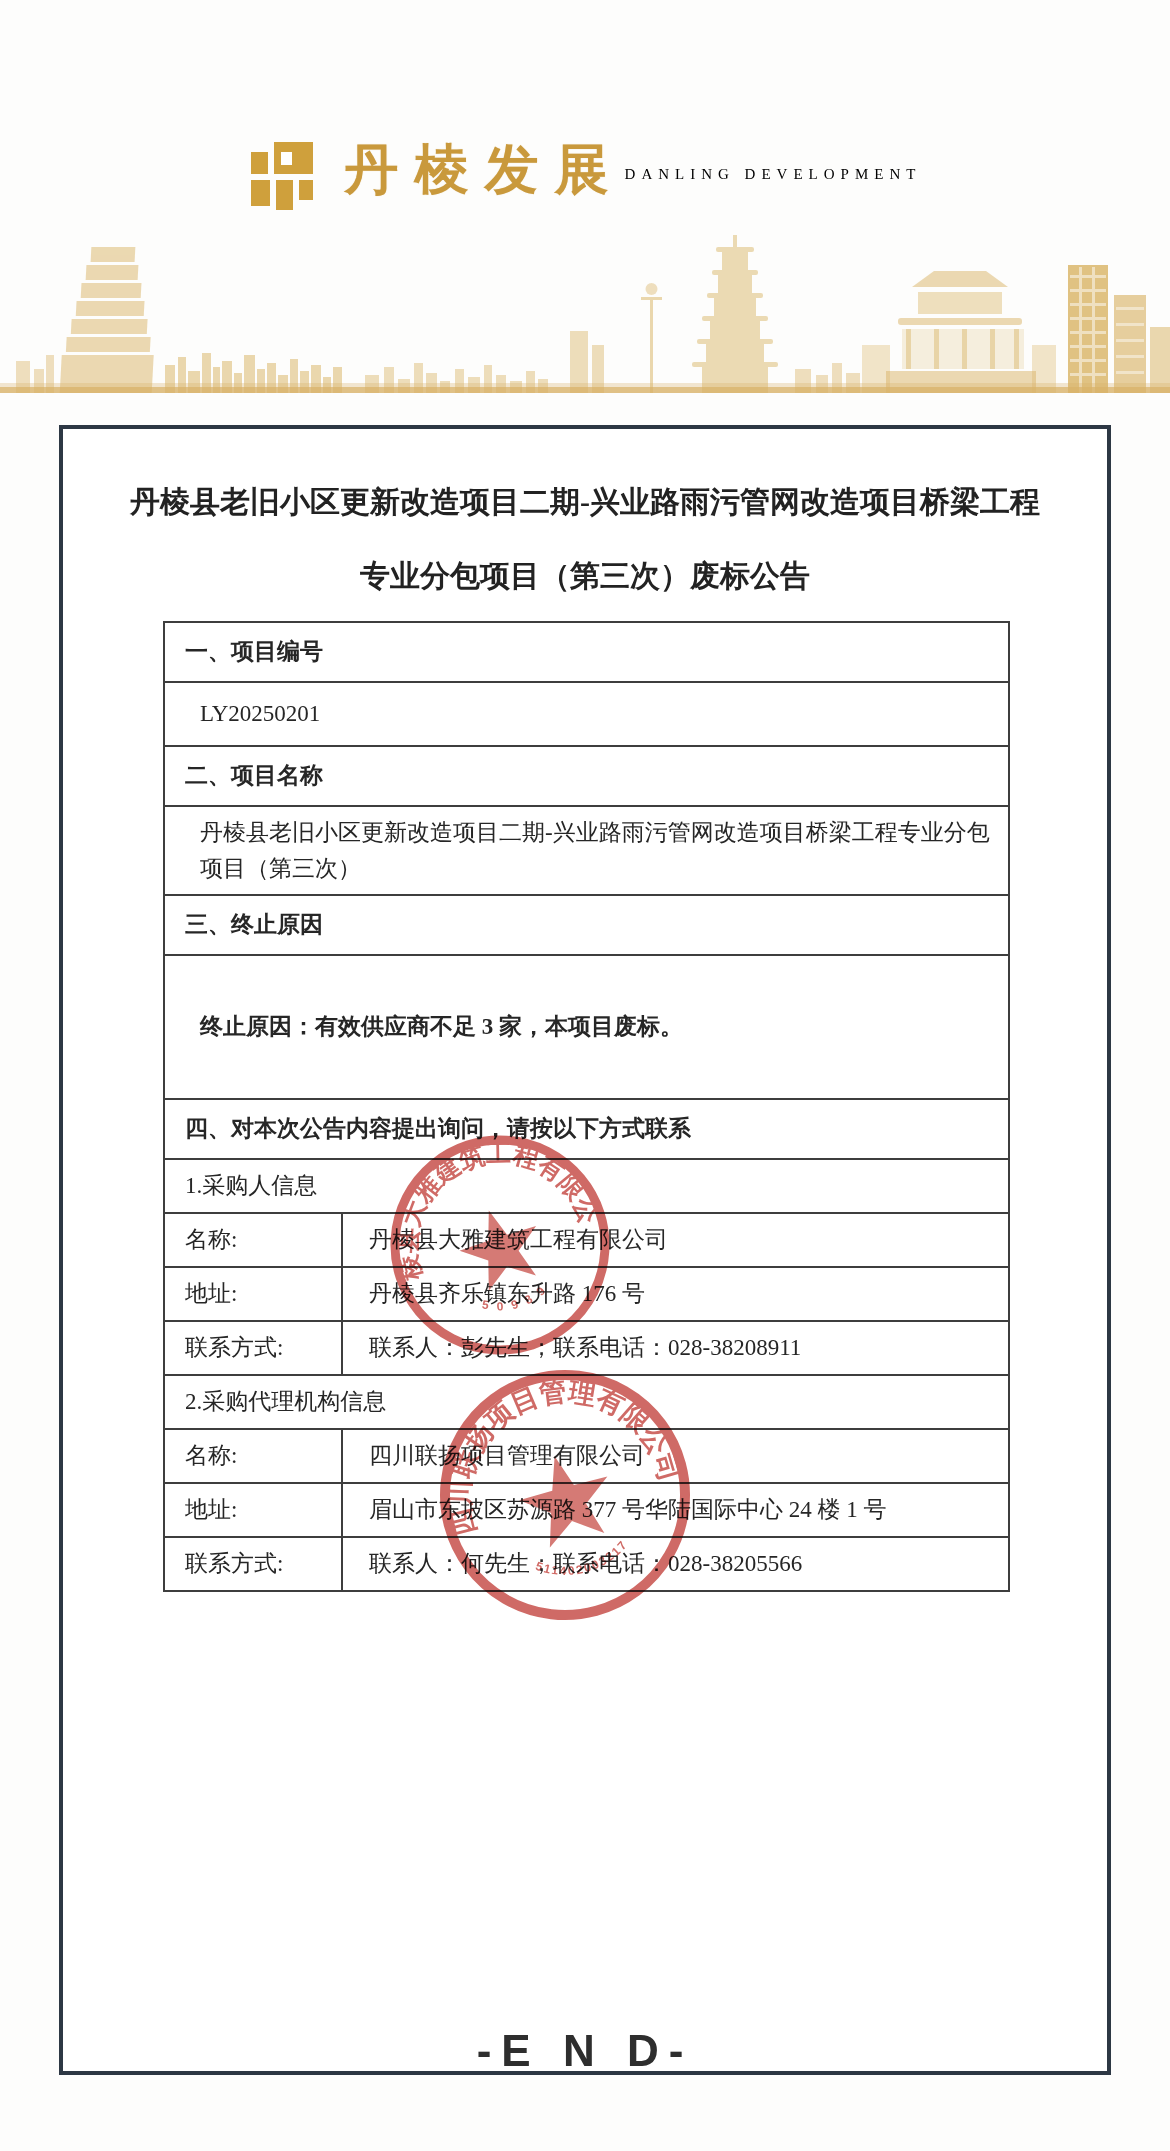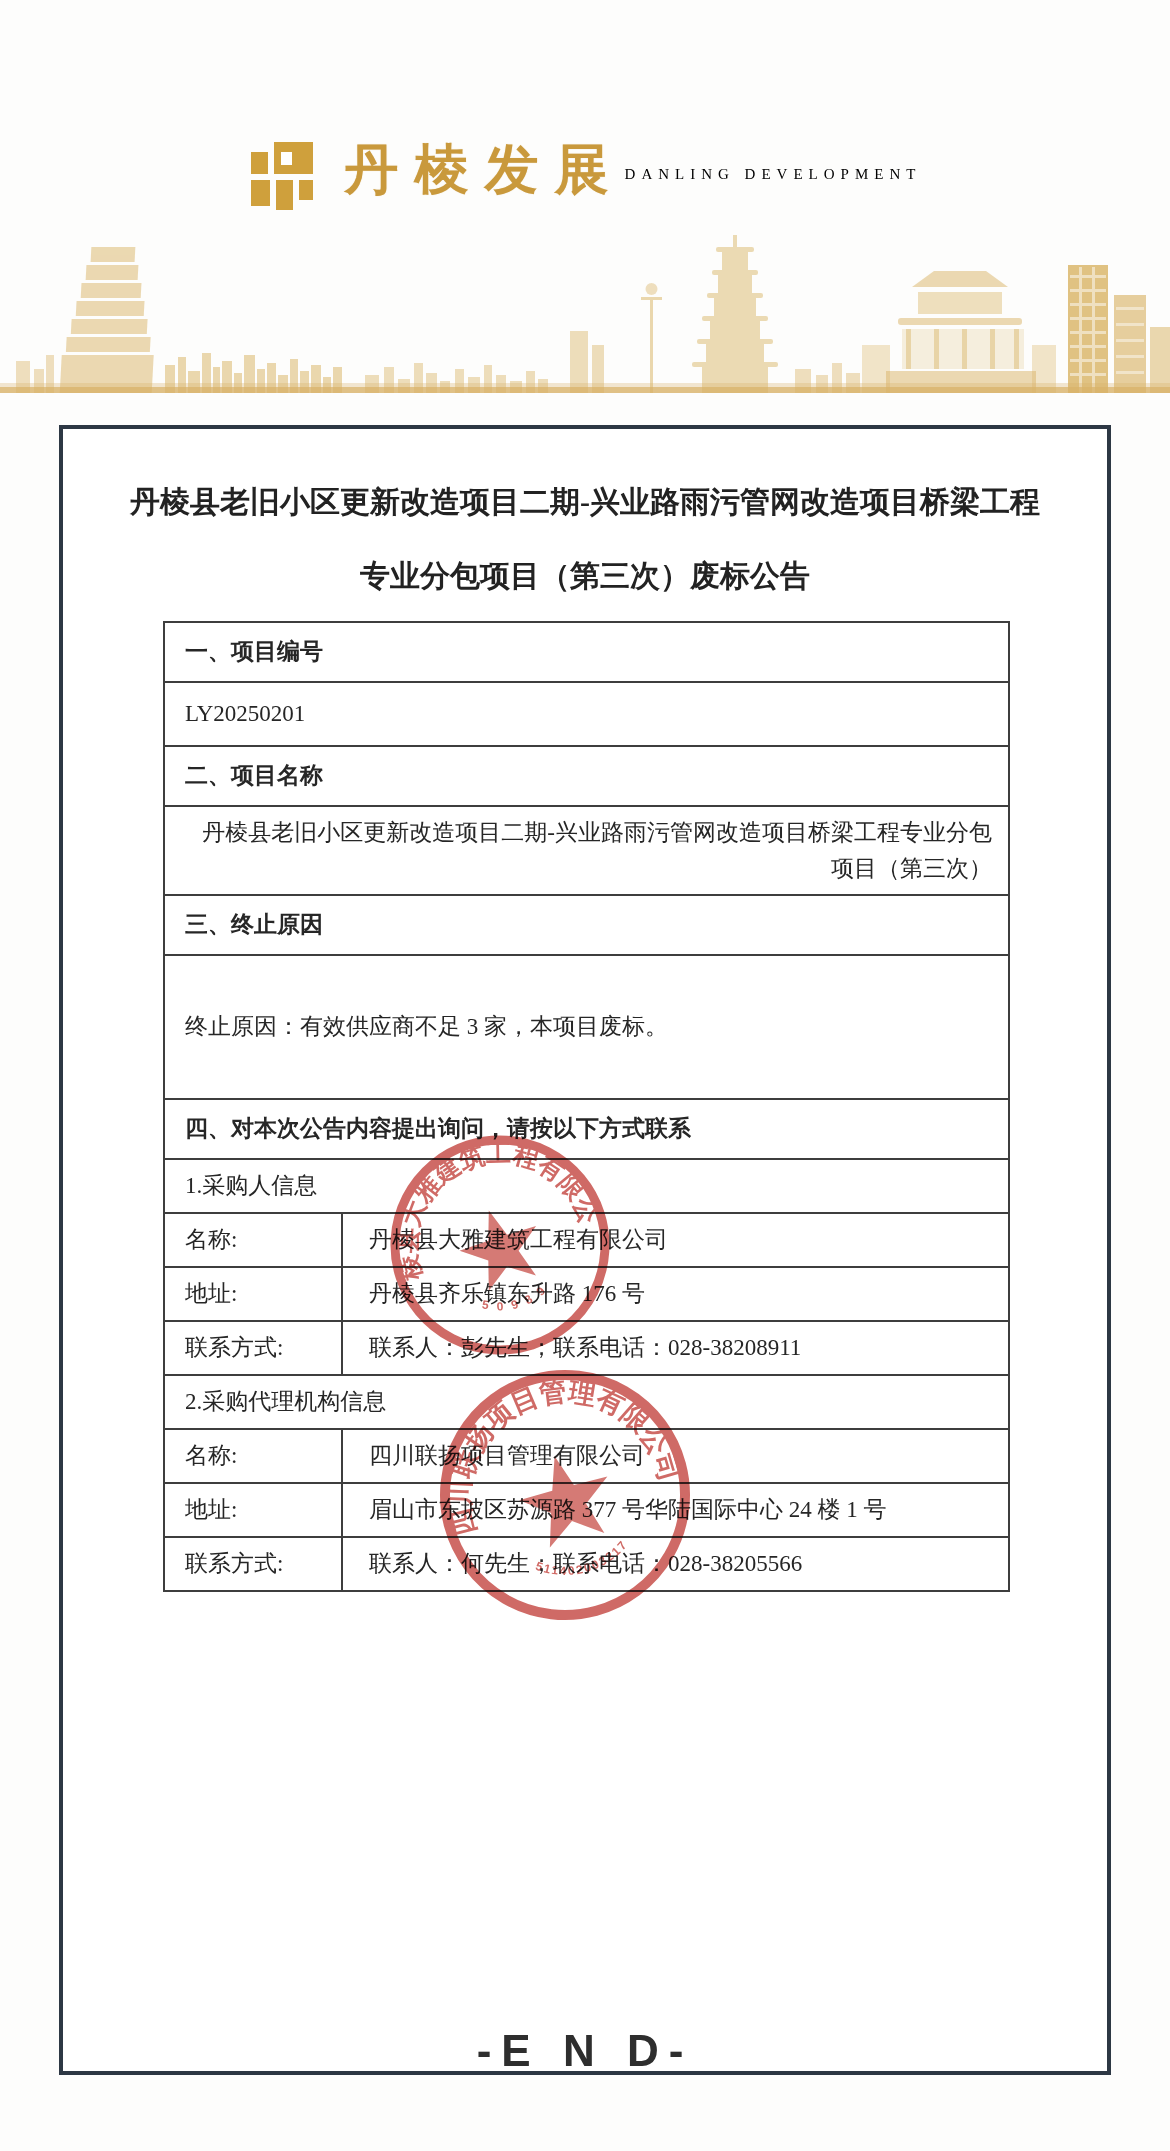--- a/index.html
+++ b/index.html
@@ -21,25 +21,25 @@
   
   .doc{position:absolute;top:425px;left:59px;width:1052px;height:1650px;
        border:4px solid #2d3844;background:#ffffff;box-sizing:border-box;}
   .doc-title{margin-top:54px;text-align:center;font-weight:bold;font-size:30px;
              line-height:1.25;color:#222;}
   .doc-title.second{margin-top:36px;}
 
   
   .table{position:absolute;left:100px;right:97px;top:192px;
          border:2px solid #3e3e3e;background:#fff;}
-  .trow{display:flex;border-bottom:2px solid #3e3e3e;text-align:right;}
+  .trow{display:flex;border-bottom:2px solid #3e3e3e;}
   .trow:last-child{border-bottom:none;}
   .trow.section{min-height:58px;}
-  .trow.full{min-height:62px;}
-  .trow.full.tall{min-height:142px;}
+  .trow.full{min-height:62px;padding-left:15px;}
+  .trow.full.tall{min-height:142px;font-weight:bold;}
   .trow.sub{min-height:50px;}
   .trow.pair{min-height:52px;}
   .cell{display:flex;align-items:center;font-size:23px;line-height:1.55;
         padding:8px 16px 8px 20px;color:#262626;}
   .cell.span{flex:1;}
   .trow.section .cell{font-weight:bold;}
   .cell.label{width:178px;flex:0 0 178px;border-right:2px solid #3e3e3e;box-sizing:border-box;}
   .cell.value{flex:1;padding-left:26px;}
 
   

